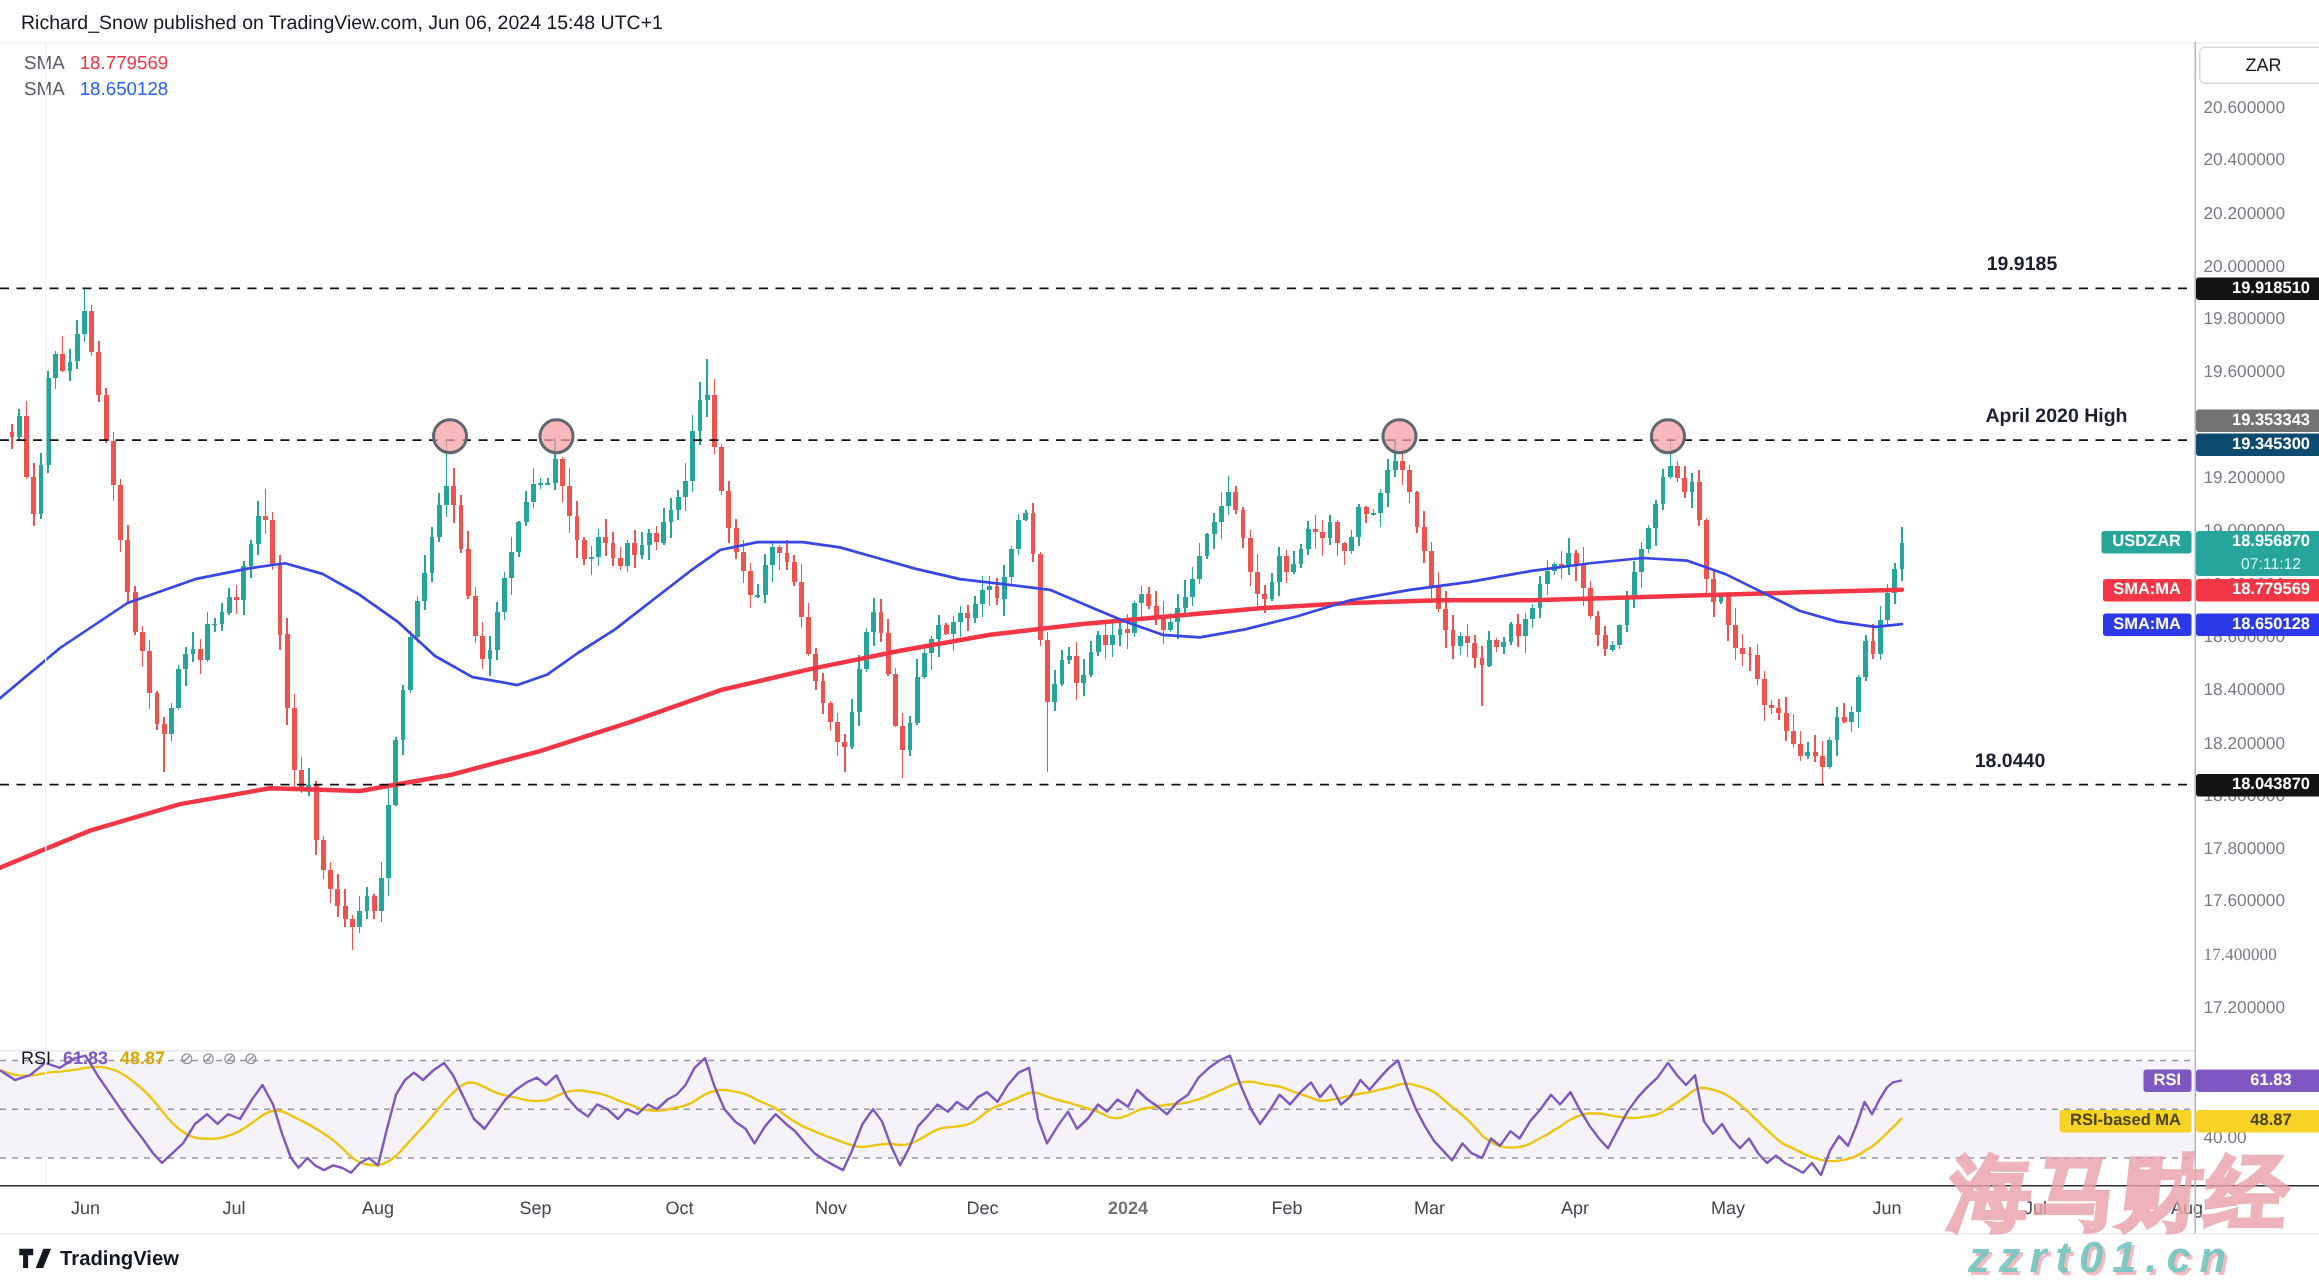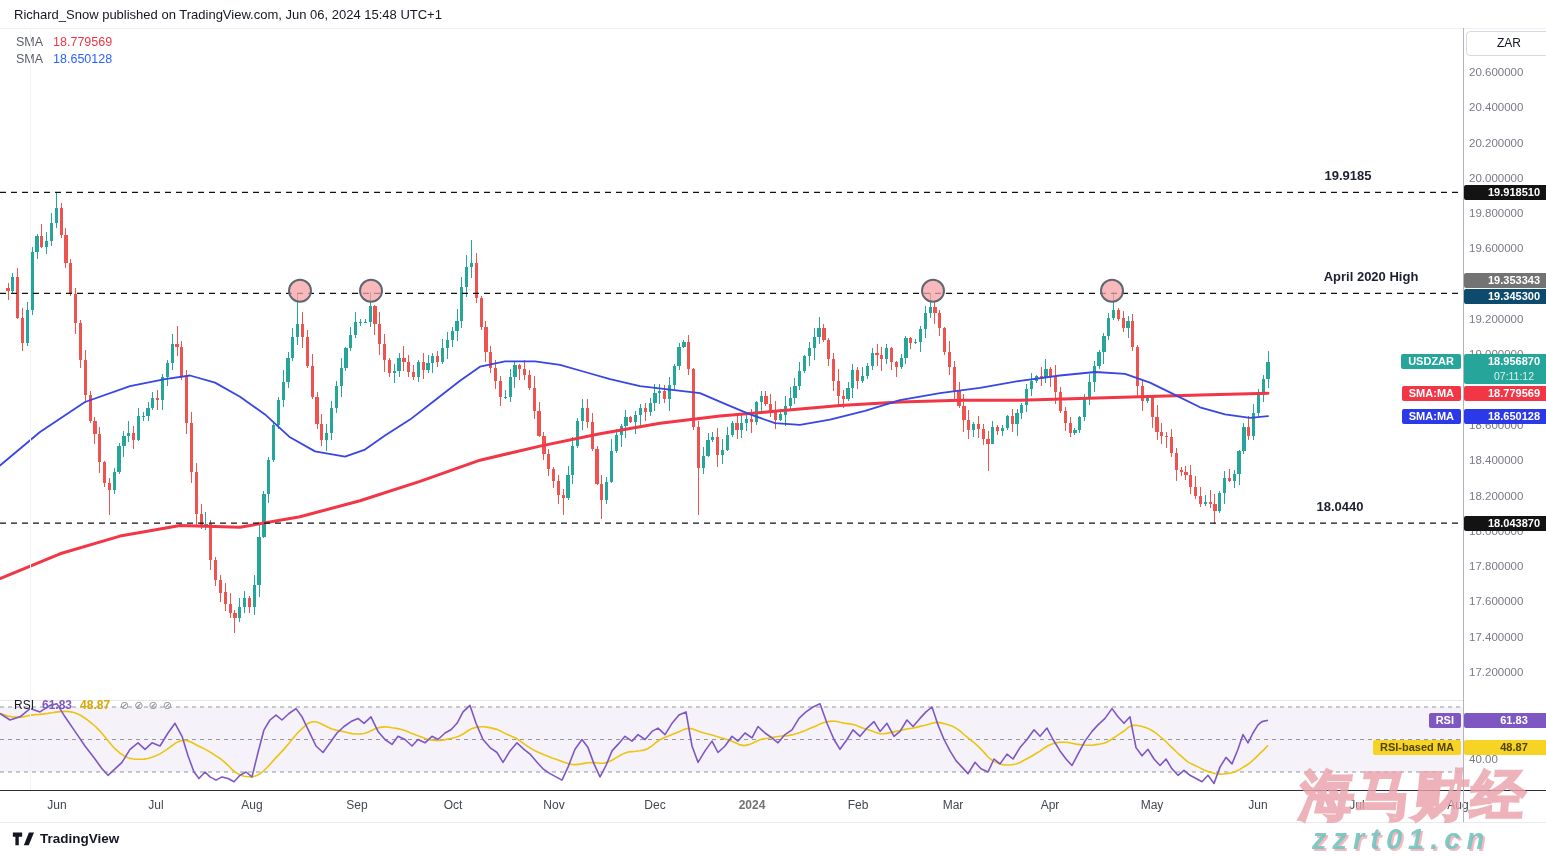--- a/index.html
+++ b/index.html
@@ -628,21 +628,21 @@
       <div class="tick" style="top: 248.764px;">19.400000</div>
       <div class="tick" style="top: 284.058px;">19.200000</div>
       <div class="tick" style="top: 319.352px;">19.000000</div>
       <div class="tick" style="top: 354.646px;">18.800000</div>
       <div class="tick" style="top: 389.94px;">18.600000</div>
       <div class="tick" style="top: 425.234px;">18.400000</div>
       <div class="tick" style="top: 460.528px;">18.200000</div>
       <div class="tick" style="top: 495.822px;">18.000000</div>
       <div class="tick" style="top: 531.116px;">17.800000</div>
       <div class="tick" style="top: 566.41px;">17.600000</div>
-      <div class="tick" style="top: 601.704px;">17.400000</div>
+      <div class="tick" style="top: 601.704px; font-family: Liberation Serif, serif;">17.400000</div>
       <div class="tick" style="top: 636.998px;">17.200000</div>
       <div class="badge" style="top: 156.763px; background: rgb(19, 19, 19);">19.918510</div>
       <div class="badge" style="top: 245.498px; background: #737373;">19.353343</div>
       <div class="badge" style="top: 260.917px; background: #0c4a6e;">19.345300</div>
       <div class="badge" style="top: 487.58px; background: rgb(19, 19, 19);">18.043870</div>
       <div class="badge badge2" style="top: 326.463px; background: rgb(38, 166, 154);">
         <div>18.956870</div>
         <div class="sub">07:11:12</div>
       </div>
       <div class="badge" style="top: 357.751px; background: rgb(242, 54, 69);">18.779569</div>

